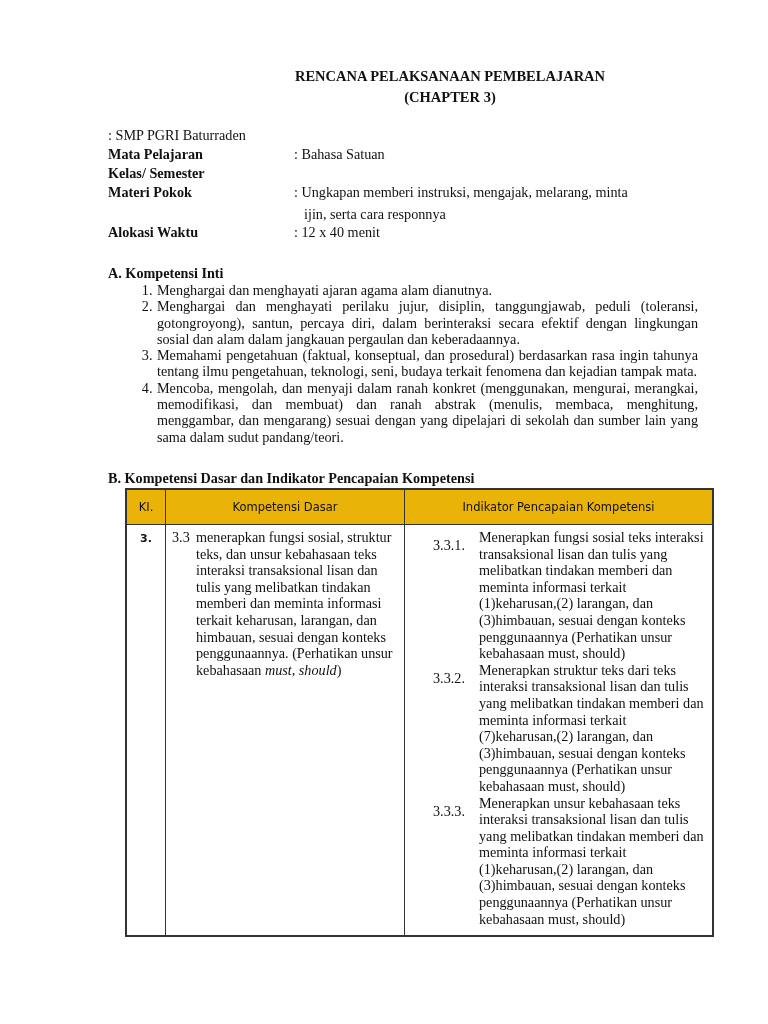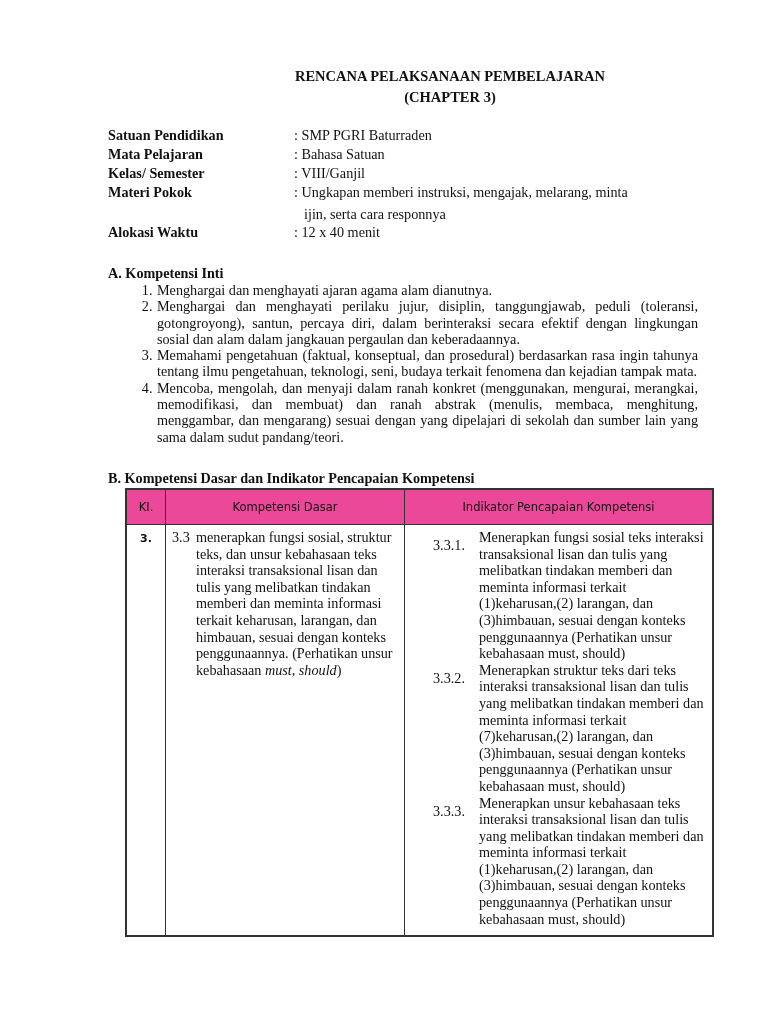--- a/index.html
+++ b/index.html
@@ -14,50 +14,48 @@
   .meta-row .val { flex: 1; }
   .meta-row.tall { height: 40px; }
   .meta-row .val .cont { display: block; padding-left: 10px; margin-top: 3px; }
   .secA { position: absolute; left: 108px; top: 264px; width: 590px; }
   .sec-h { font-weight: bold; line-height: 18px; }
   ol.ki { margin: 0; padding-left: 48px; }
   ol.ki li { text-align: justify; line-height: 16.3px; padding-left: 1px; }
   .secB { position: absolute; left: 108px; top: 469px; font-weight: bold; line-height: 18px; }
   table.kd { position: absolute; left: 125px; top: 488px; width: 589px; border-collapse: collapse;
              border: 2px solid #333; }
-  table.kd th { background: #ec4899; font-family: "DejaVu Sans", sans-serif; font-weight: normal;
+  table.kd th { background: #eab308; font-family: "DejaVu Sans", sans-serif; font-weight: normal;
                 font-size: 11.5px; height: 32px; border: 1px solid #333; color: #111; margin-top: 24px; }
   table.kd td { border: 1px solid #333; vertical-align: top; padding: 4px 6px 8px 6px; line-height: 16.6px; }
   td.kinum { width: 26px; text-align: center; font-family: "DejaVu Sans", sans-serif; font-weight: bold; font-size: 11px; padding-top: 6px !important; }
   td.kdcell { width: 226px; }
   .kd-num { display: inline-block; width: 24px; }
   .kd-text { display: block; padding-left: 24px; margin-top: -16.6px; text-indent: 0; }
   .ind { display: flex; padding-left: 22px; }
   .ind .n { width: 46px; flex-shrink: 0; margin-top: 8px; }
   .ind .tx { flex: 1; }
   i { font-style: italic; }
 </style>
 </head>
 <body>
 
 <div class="title" id="t1">RENCANA PELAKSANAAN PEMBELAJARAN</div>
 <div class="title" id="t2">(CHAPTER 3)</div>
 
 <div class="meta">
   <div class="meta-row">
-    <span class="lbl">Satuan Pendidikan</span>
     <span class="val">: SMP PGRI Baturraden</span>
   </div>
   <div class="meta-row">
     <span class="lbl">Mata Pelajaran</span>
     <span class="val">: Bahasa Satuan</span>
   </div>
   <div class="meta-row">
     <span class="lbl">Kelas/ Semester</span>
-    <span class="val">: VIII/Ganjil</span>
   </div>
   <div class="meta-row tall">
     <span class="lbl">Materi Pokok</span>
     <span class="val">
       <span>: Ungkapan memberi instruksi, mengajak, melarang, minta</span>
       <span class="cont">ijin, serta cara responnya</span>
     </span>
   </div>
   <div class="meta-row">
     <span class="lbl">Alokasi Waktu</span>

